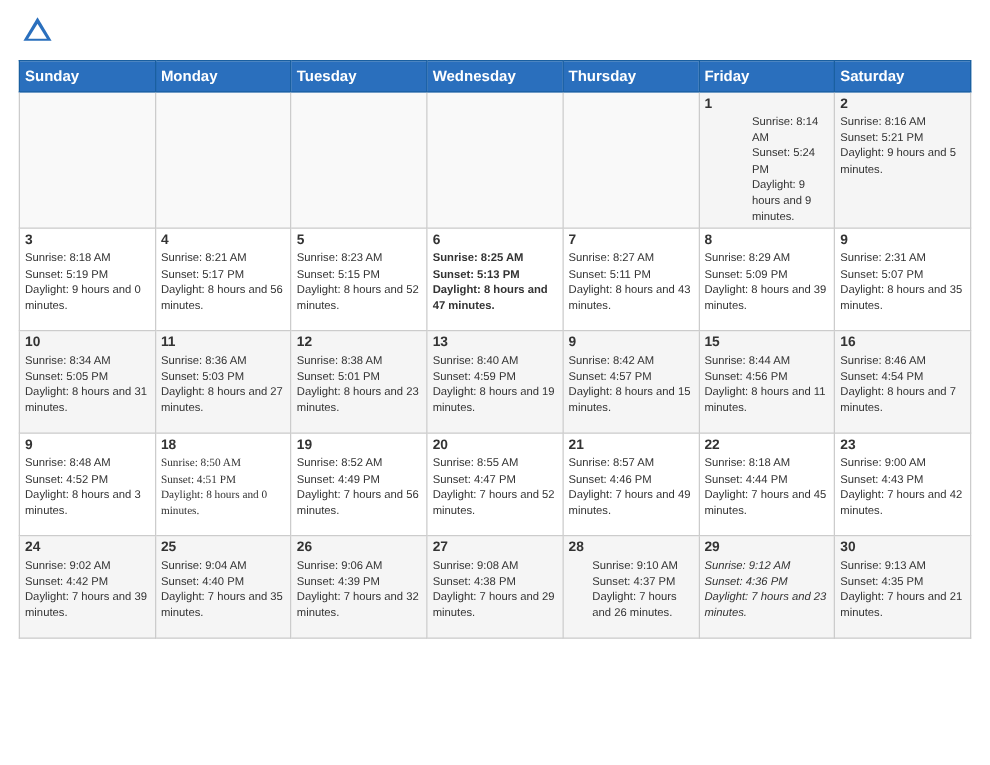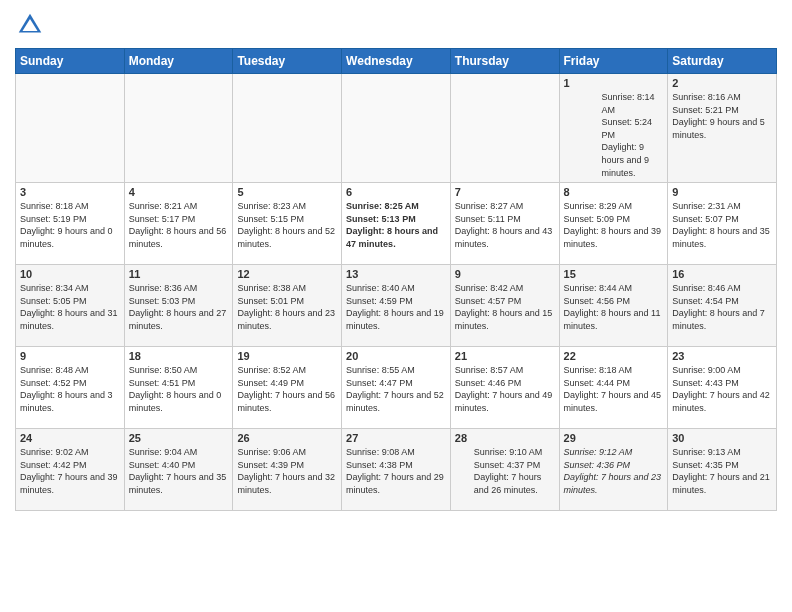--- a/index.html
+++ b/index.html
@@ -237,21 +237,21 @@
         </tr>
         <tr>
           <td>
             <span class="day-num">9</span>
             <div class="day-info" style="white-space: pre-line;">Sunrise: 8:48 AM
 Sunset: 4:52 PM
 Daylight: 8 hours and 3 minutes.</div>
           </td>
           <td>
             <span class="day-num">18</span>
-            <div class="day-info" style="white-space: pre-line;">Sunrise: 8:50 AM
+            <div class="day-info" style="white-space: pre-line; font-family: Liberation Serif, serif;">Sunrise: 8:50 AM
 Sunset: 4:51 PM
 Daylight: 8 hours and 0 minutes.</div>
           </td>
           <td>
             <span class="day-num">19</span>
             <div class="day-info" style="white-space: pre-line;">Sunrise: 8:52 AM
 Sunset: 4:49 PM
 Daylight: 7 hours and 56 minutes.</div>
           </td>
           <td>

